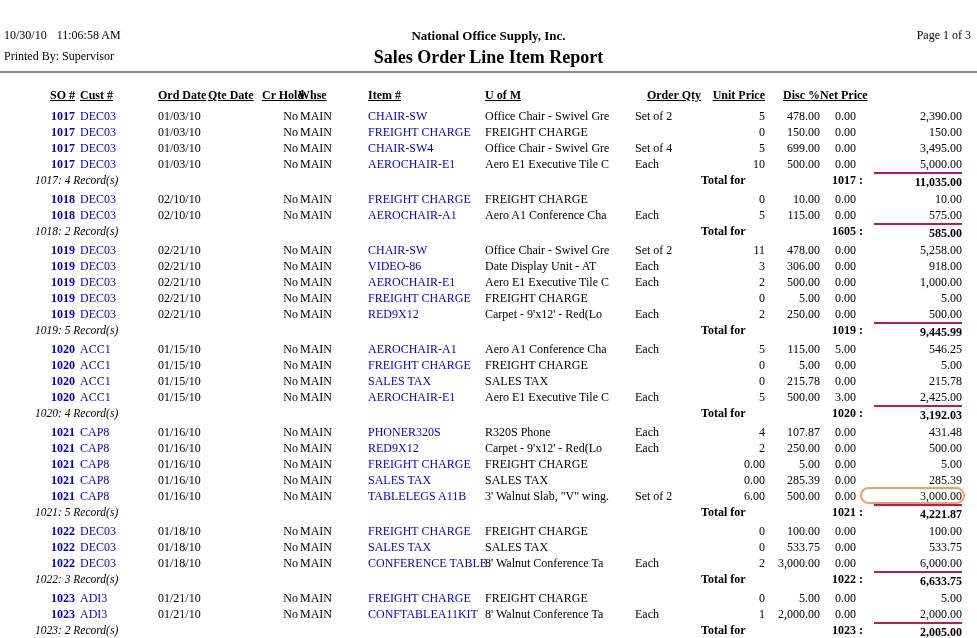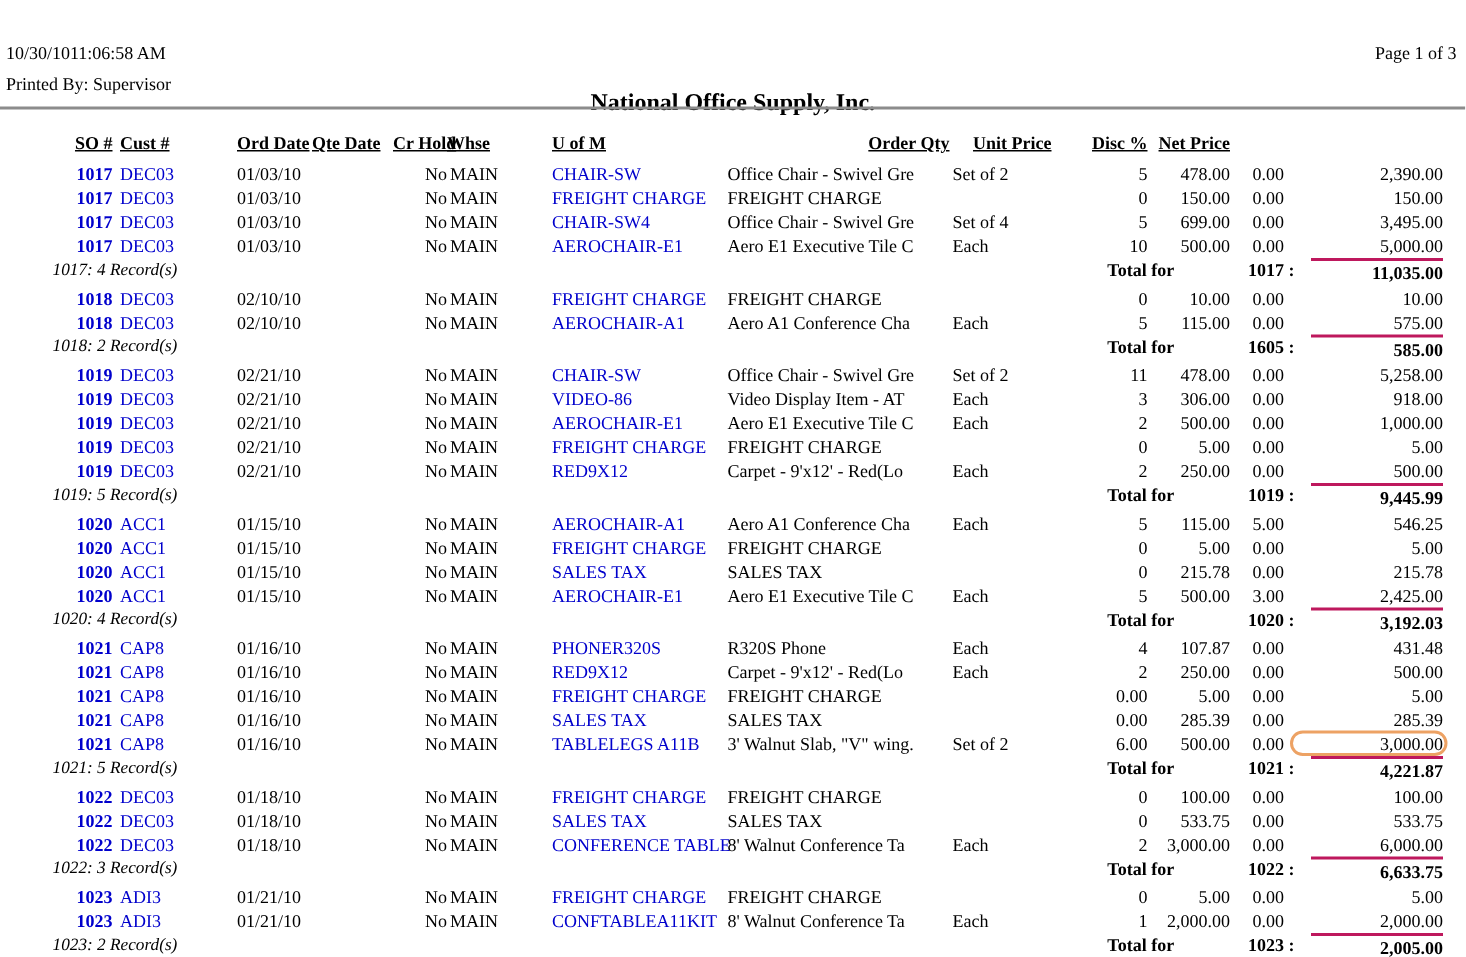--- a/index.html
+++ b/index.html
@@ -1,22 +1,22 @@
 <!DOCTYPE html>
 <html><head>
 <meta charset="utf-8">
 <style>
   html,body{margin:0;padding:0;background:#fff;}
   #page{position:relative;width:977px;height:638px;background:#ffffff;overflow:hidden;
         font-family:"Liberation Serif","DejaVu Serif",serif;color:#000;font-size:12px;}
 
   
-  .hdr-left{position:absolute;left:4px;top:28px;display:flex;gap:0;white-space:nowrap;}
+  .hdr-left{position:absolute;left:4px;top:28px;display:flex;gap:10px;white-space:nowrap;}
   .hdr-printedby{position:absolute;left:4px;top:49px;white-space:nowrap;}
-  .hdr-company{position:absolute;left:0;right:0;top:28px;text-align:center;font-weight:bold;font-size:16px;margin-top:32px;}
+  .hdr-company{position:absolute;left:0;right:0;top:28px;text-align:center;font-weight:bold;font-size:13px;}
   .hdr-title{position:absolute;left:0;right:0;top:47px;text-align:center;font-weight:bold;font-size:18px;}
   .hdr-page{position:absolute;right:6px;top:28px;white-space:nowrap;}
   .hdr-rule{position:absolute;left:0;top:71px;width:977px;height:2px;background:#8c8c8c;}
 
   
   #table{position:absolute;left:0;top:86px;width:977px;}
   .grid{display:grid;grid-template-columns:75px 83px 50px 54px 36px 68px 117px 150px 68px 64px 55px 38px 104px;}
   .row,.hrow{height:16px;line-height:16px;white-space:nowrap;}
   .hrow{height:22px;line-height:18px;font-weight:bold;}
   .hrow .c{text-decoration:underline;}
@@ -28,21 +28,21 @@
   .num{text-align:right;}
   .disc{padding-right:2px;}
   .link{color:#0000cc;}
   .h-so{text-align:right;}
   .h-qty,.h-unit,.h-disc,.h-net{text-align:right;}
   .h-disc{padding-right:0;}
 
   
   .srow{position:relative;height:16px;line-height:16px;white-space:nowrap;font-size:12px;}
   .slabel{position:absolute;left:35px;top:0;font-style:italic;font-size:11.5px;}
-  .stotalfor{position:absolute;left:701px;width:119px;text-align:center;font-weight:bold;}
+  .stotalfor{position:absolute;left:701px;width:119px;text-align:left;font-weight:bold;}
   .sso{position:absolute;left:832px;font-weight:bold;font-family:Liberation Serif, serif;}
   .snet{position:absolute;left:858px;width:104px;font-weight:bold;text-align:right;}
   .snet .line-wrap{display:block;border-top:2px solid #be185d;margin-left:16px;text-align:right;}
   .group{margin-bottom:3px;}
 
   
   .cell-rel{position:relative;}
   .hl-ring{position:absolute;top:-1px;bottom:0px;left:2px;right:-3px;
            border:2px solid #eda264;border-radius:9px;pointer-events:none;}
 </style>
@@ -50,31 +50,33 @@
 <body>
 
 <div id="page">
 
   <div class="hdr-left">
     <span>10/30/10</span>
     <span>11:06:58 AM</span>
   </div>
   <div class="hdr-printedby">Printed By: Supervisor</div>
   <div class="hdr-company">National Office Supply, Inc.</div>
+  <div class="hdr-title">Sales Order Line Item Report</div>
   <div class="hdr-page">Page 1 of 3</div>
   <div class="hdr-rule"></div>
 
   <div id="table">
     <div class="grid hrow">
       <span class="c h-so">SO #</span>
       <span class="c cust">Cust #</span>
       <span class="c">Ord Date</span>
       <span class="c">Qte Date</span>
       <span class="c">Cr Hold</span>
       <span class="c">Whse</span>
+      <span class="c item">Item #</span>
       <span class="c uofm">U of M</span>
       <span class="c h-qty">Order Qty</span>
       <span class="c h-unit">Unit Price</span>
       <span class="c h-disc">Disc %</span>
       <span class="c h-net">Net Price</span>
     </div>
     <div id="groups">
         <div class="group">
           <div class="grid row">
       <span class="c so link">1017</span>
@@ -202,21 +204,21 @@
       <span class="c num cell-rel">5,258.00</span>
     </div>
           <div class="grid row">
       <span class="c so link">1019</span>
       <span class="c cust link">DEC03</span>
       <span class="c">02/21/10</span>
       <span class="c"></span>
       <span class="c crhold">No</span>
       <span class="c item">MAIN</span>
       <span class="c item link">VIDEO-86</span>
-      <span class="c desc">Video Display Item - AT</span>
+      <span class="c desc">Date Display Unit - AT</span>
       <span class="c uofm">Each</span>
       <span class="c num">3</span>
       <span class="c num">306.00</span>
       <span class="c num disc">0.00</span>
       <span class="c num cell-rel">918.00</span>
     </div>
           <div class="grid row">
       <span class="c so link">1019</span>
       <span class="c cust link">DEC03</span>
       <span class="c">02/21/10</span>

